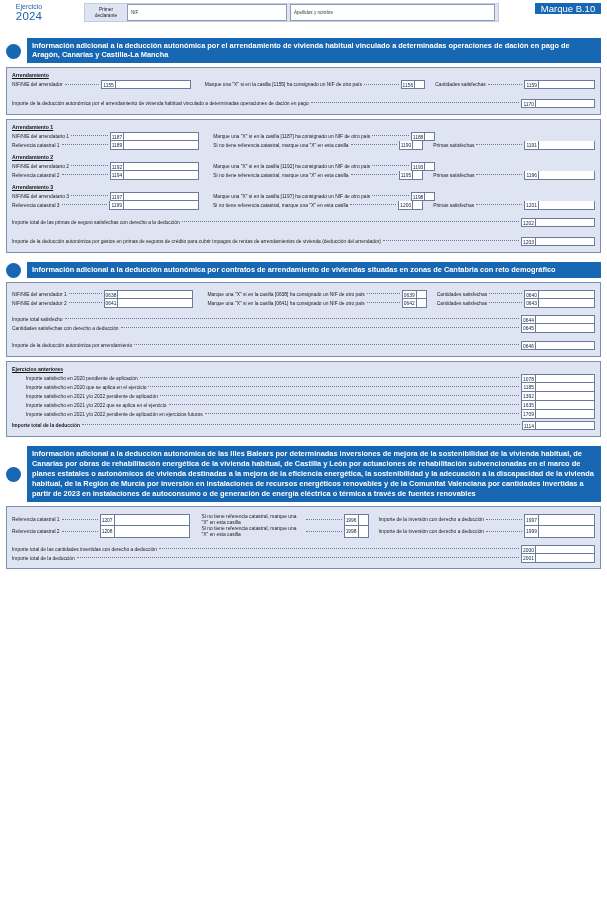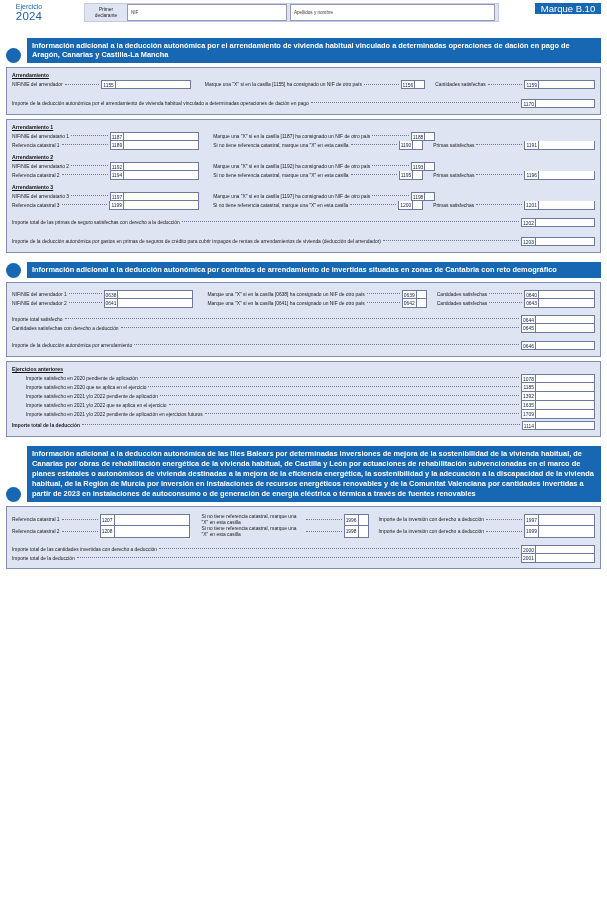--- a/index.html
+++ b/index.html
@@ -80,21 +80,21 @@
     font-size: 9.5px;
     display: flex;
     align-items: center;
     justify-content: center;
     margin-left: 4px;
   }
 
   
   .sec-title-row {
     display: flex;
-    align-items: flex-end;
+    align-items: center;
     margin-top: 9px;
   }
   .bullet {
     width: 15px;
     height: 15px;
     border-radius: 50%;
     background: #1767b2;
     flex: none;
     margin-right: 6px;
     margin-top: 1px;
@@ -353,21 +353,21 @@
     <div class="row">
       <span class="lab">Importe de la deducción autonómica por gastos en primas de seguros de crédito para cubrir impagos de rentas de arrendamientos de vivienda (deducción del arrendador)</span>
       <span class="dots"></span>
       <span class="code">1203</span>
       <span class="inp w-tot"></span>
     </div>
   </div>
 
   <div class="sec-title-row">
     <div class="bullet"></div>
-    <div class="sec-title">Información adicional a la deducción autonómica por contratos de arrendamiento de invertidas situadas en zonas de Cantabria con reto demográfico</div>
+    <div class="sec-title">Información adicional a la deducción autonómica por contratos de arrendamiento de viviendas situadas en zonas de Cantabria con reto demográfico</div>
   </div>
   <div class="panel" style="padding-top:7px">
     <div class="stack">
       <div class="row">
         <span class="lab">NIF/NIE del arrendador 1</span>
         <span class="dots"></span>
         <span class="code">0638</span>
         <span class="inp w-nif"></span>
         <span style="width:14px"></span>
         <span class="lab">Marque una "X" si en la casilla [0638] ha consignado un NIF de otro país</span>

